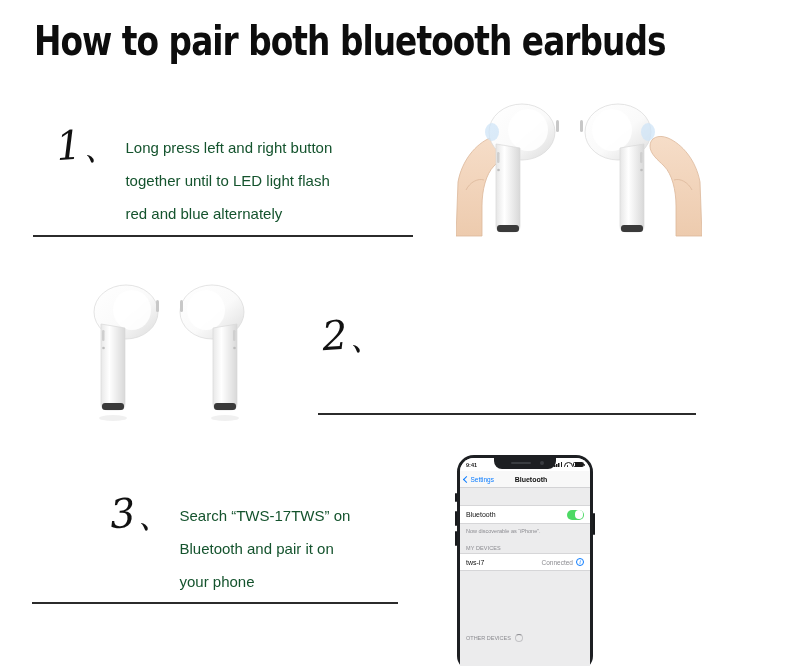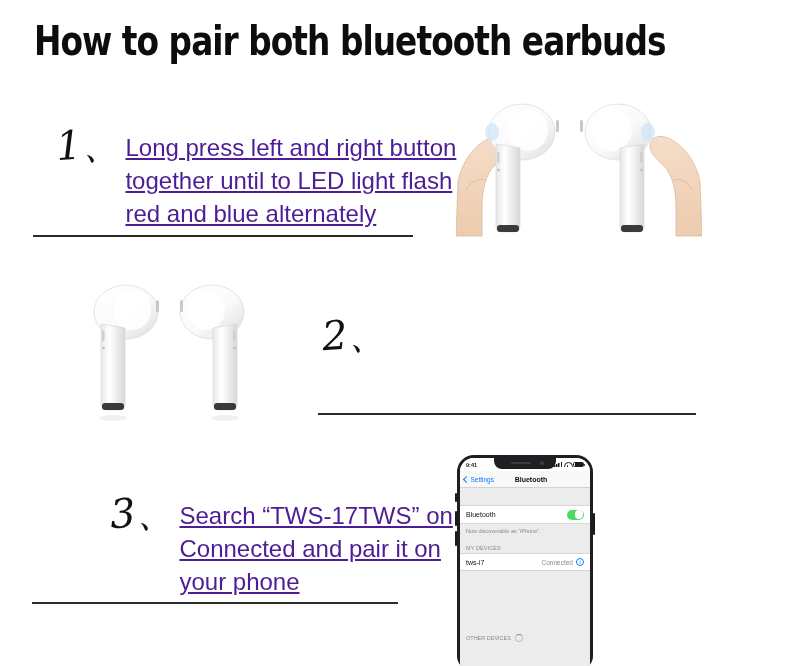--- a/index.html
+++ b/index.html
@@ -52,26 +52,25 @@
     font-weight: 400;
     color: #111111;
     font-style: italic;
     transform: rotate(-4deg);
     transform-origin: center;
     margin-right: 4px;
     white-space: nowrap;
   }
   .step-body {
     font-family: "Liberation Sans", sans-serif;
-    font-size: 24px;
+    font-size: 15px;
     line-height: 33px;
-    color: #4c1d95;
+    color: #14532d;
     white-space: pre-line;
     padding-top: 7px;
-    text-decoration: underline;
   }
 
   .step1 { left: 56px;  top: 124px; }
   .step2 { left: 322px; top: 314px; }
   .step3 { left: 110px; top: 492px; }
 
   
   .rule {
     position: absolute;
     height: 0;
@@ -448,21 +447,21 @@
     <div class="step-inner">
       <div class="step-num">2、</div>
     </div>
   </div>
   <div class="rule rule2"></div>
 
   <div class="step step3">
     <div class="step-inner">
       <div class="step-num">3、</div>
       <div class="step-body">Search “TWS-17TWS” on
-Connected and pair it on
+Bluetooth and pair it on
 your phone</div>
     </div>
   </div>
   <div class="rule rule3"></div>
 
   <div class="phone">
     <div class="phone-frame"></div>
     <div class="side-btn sb-l1"></div>
     <div class="side-btn sb-l2"></div>
     <div class="side-btn sb-l3"></div>

